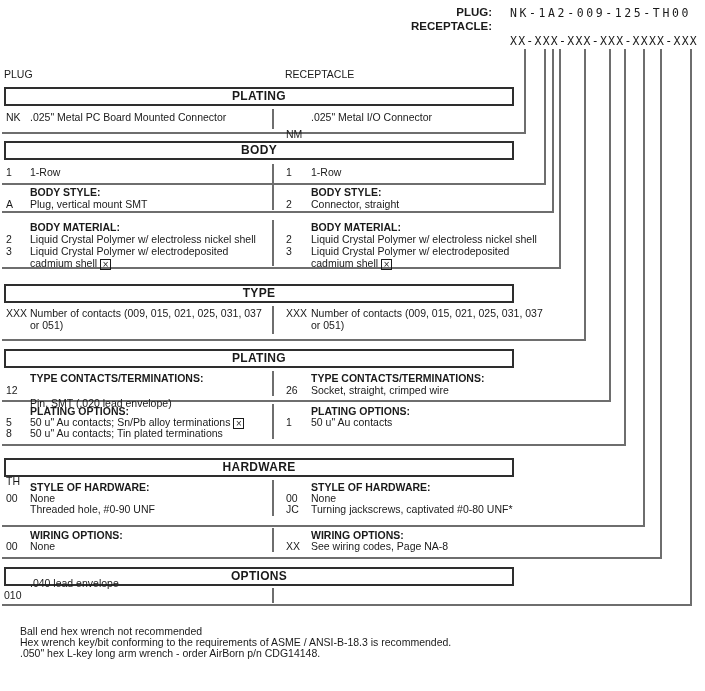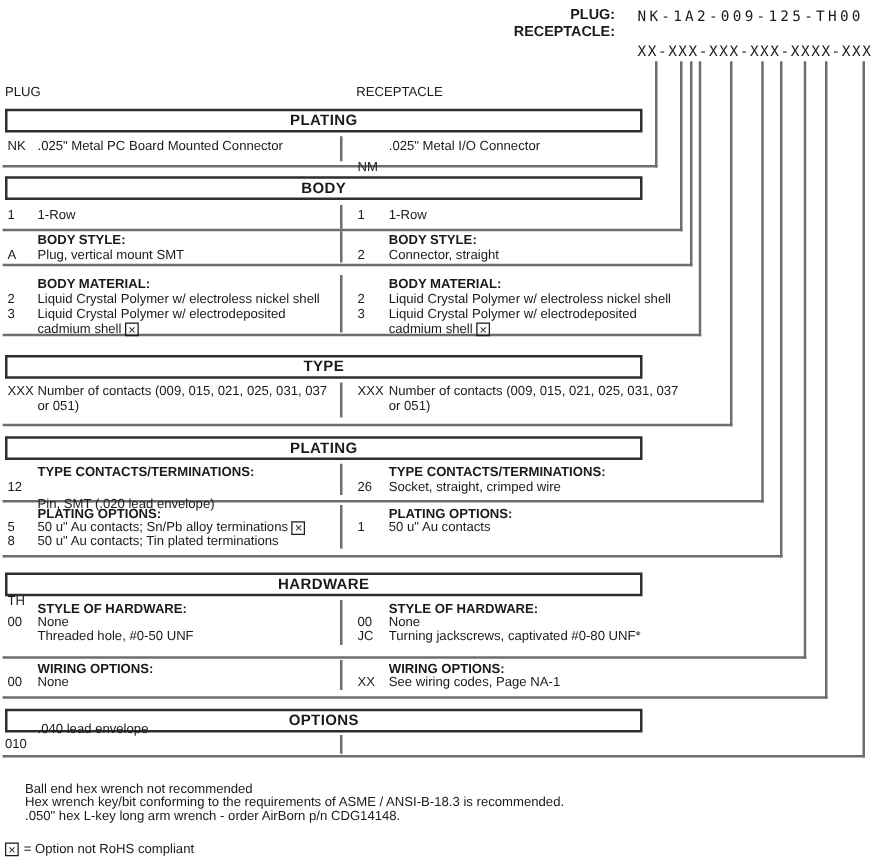--- a/index.html
+++ b/index.html
@@ -122,38 +122,37 @@
   <div class="dv" style="top:404px;height:35px"></div>
   <div class="t cr" style="top:416px">1</div>
   <div class="t dr" style="top:416px">50 u" Au contacts</div>
 
   <div class="bar" style="top:458px">HARDWARE</div>
   <div class="t dl b" style="top:481px">STYLE OF HARDWARE:</div>
   <div class="t dr b" style="top:481px">STYLE OF HARDWARE:</div>
   <div class="t cl" style="top:492px">00</div>
   <div class="t dl" style="top:492px">None</div>
   <div class="t cl" style="top:475px">TH</div>
-  <div class="t dl" style="top:503px">Threaded hole, #0-50 UNF</div>
+  <div class="t dl" style="top:503px">Threaded hole, #0-90 UNF</div>
   <div class="dv" style="top:480px;height:36px"></div>
   <div class="t cr" style="top:492px">00</div>
   <div class="t dr" style="top:492px">None</div>
   <div class="t cr" style="top:503px">JC</div>
   <div class="t dr" style="top:503px">Turning jackscrews, captivated #0-80 UNF*</div>
 
   <div class="t dl b" style="top:529px">WIRING OPTIONS:</div>
   <div class="t dr b" style="top:529px">WIRING OPTIONS:</div>
   <div class="t cl" style="top:540px">00</div>
   <div class="t dl" style="top:540px">None</div>
   <div class="dv" style="top:528px;height:24px"></div>
   <div class="t cr" style="top:540px">XX</div>
-  <div class="t dr" style="top:540px">See wiring codes, Page NA-1</div>
+  <div class="t dr" style="top:540px">See wiring codes, Page NA-8</div>
 
   <div class="bar" style="top:567px">OPTIONS</div>
   <div class="t" style="left:4px;top:589px">010</div>
   <div class="t dl" style="top:577px">.040 lead envelope</div>
   <div class="dv" style="top:588px;height:15px"></div>
 
   <div class="fn" style="left:20px;top:625px">Ball end hex wrench not recommended</div>
   <div class="fn" style="left:20px;top:636px">Hex wrench key/bit conforming to the requirements of ASME / ANSI-B-18.3 is recommended.</div>
   <div class="fn" style="left:20px;top:647px">.050" hex L-key long arm wrench - order AirBorn p/n CDG14148.</div>
-  <div class="fn" style="left:4px;top:673px"><span class="rx" style="margin-left:0;margin-right:4px">×</span><span>= Option not RoHS compliant</span></div>
 
 </div>
 
 </body></html>

